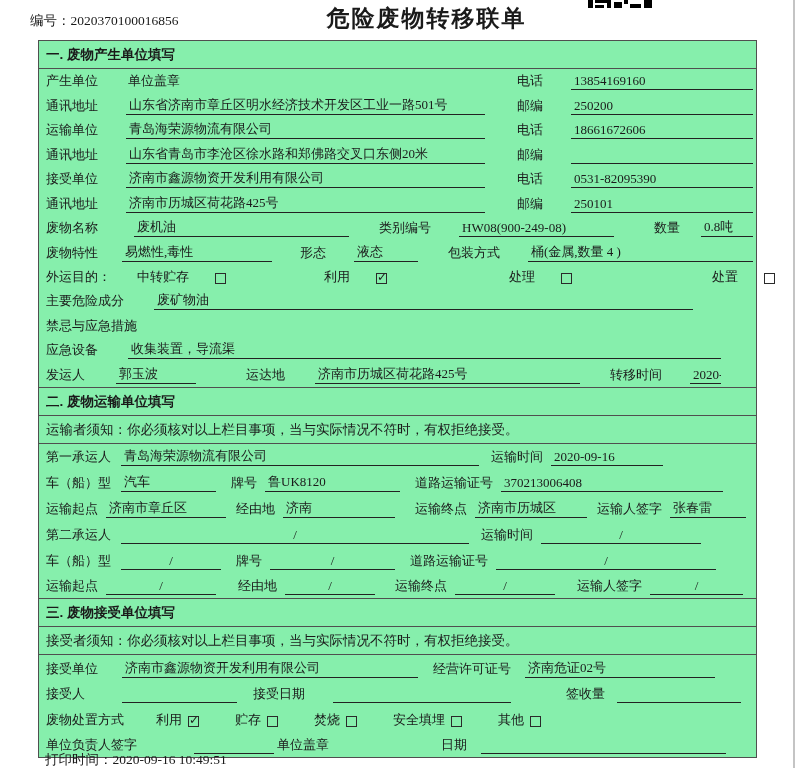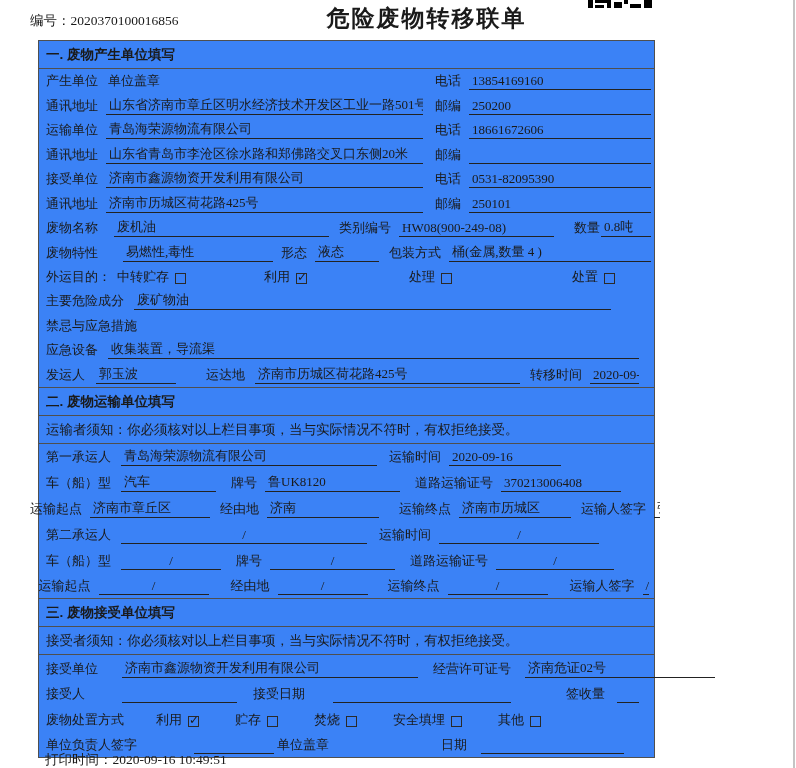--- a/index.html
+++ b/index.html
@@ -4,28 +4,28 @@
 <style>
   html,body{margin:0;padding:0;background:#fff;}
   .page{position:relative;width:796px;height:768px;background:#ffffff;overflow:hidden;
         font-family:"Liberation Serif","DejaVu Serif",serif;color:#1a1a1a;font-size:13px;}
   .edge{position:absolute;top:0;bottom:0;right:1px;width:2px;background:#c4c4c4;}
   .serial{position:absolute;left:30px;top:12px;font-size:13.5px;white-space:nowrap;}
   .doctitle{position:absolute;left:38px;top:3px;width:719px;text-align:center;text-indent:58px;
             font-family:"Liberation Sans","DejaVu Sans",sans-serif;font-weight:bold;font-size:23px;letter-spacing:2px;}
   .qr{position:absolute;left:588px;top:0;width:66px;height:9px;}
   .qr i{position:absolute;background:#000;display:block;}
-  .form{position:absolute;left:38px;top:40px;width:617px;border:1.5px solid #4f4f4f;box-sizing:border-box;background:#3b82f6;}
+  .form{position:absolute;left:38px;top:40px;width:719px;border:1.5px solid #4f4f4f;box-sizing:border-box;background:#86efac;}
   .sect{font-family:"Liberation Sans","DejaVu Sans",sans-serif;font-weight:bold;font-size:13.5px;
         padding:5px 0 4px 7px;border-bottom:1.5px solid #4f4f4f;}
   .notice{padding:5px 0 4px 7px;border-bottom:1.5px solid #4f4f4f;font-size:13.5px;}
   .secbody{border-bottom:1.5px solid #4f4f4f;}
   .secbody.last{border-bottom:none;}
   .row{display:flex;align-items:flex-end;padding:0 3px 3px 7px;box-sizing:border-box;}
-  .b1 .row{height:24.45px;}
+  .b1 .row{height:24.45px;gap:20px;}
   .b2 .row{height:25.8px;justify-content:center;}
   .b3 .row{height:25.5px;}
   .lb{white-space:nowrap;flex:0 0 auto;}
   .u{border-bottom:1px solid #222;padding:0 3px;white-space:nowrap;flex:0 0 auto;box-sizing:border-box;overflow:hidden;}
   .fill{flex:1 1 auto;}
   .c{text-align:center;}
   .sp{flex:0 0 auto;}
   .cbx{width:11px;height:11px;border:1px solid #2a2a2a;margin-left:6px;flex:0 0 auto;
        align-self:flex-end;margin-bottom:2px;position:relative;box-sizing:border-box;}
   .cbx.checked::after{content:"✓";position:absolute;left:0;top:-4px;font-size:12px;font-weight:bold;
@@ -102,21 +102,21 @@
         <span class="lb">废物名称</span>
         <span class="u" style="width:215px;margin-left:16px">废机油</span>
         <span class="lb" style="margin-left:10px">类别编号</span>
         <span class="u" style="width:155px;margin-left:8px">HW08(900-249-08)</span>
         <span class="lb" style="margin-left:20px">数量</span>
         <span class="u fill" style="margin-left:1px">0.8吨</span>
       </div>
 
       <div class="row">
         <span class="lb">废物特性</span>
-        <span class="u" style="width:150px;margin-left:25px">易燃性,毒性</span>
+        <span class="u" style="width:150px;margin-left:4px">易燃性,毒性</span>
         <span class="lb" style="margin-left:8px">形态</span>
         <span class="u" style="width:64px;margin-left:8px">液态</span>
         <span class="lb" style="margin-left:10px">包装方式</span>
         <span class="u fill" style="margin-left:8px">桶(金属,数量 4 )</span>
       </div>
 
       <div class="row">
         <span class="lb">外运目的：</span>
         <span class="lb" style="margin-left:6px">中转贮存</span>
         <span class="cbx"></span>

